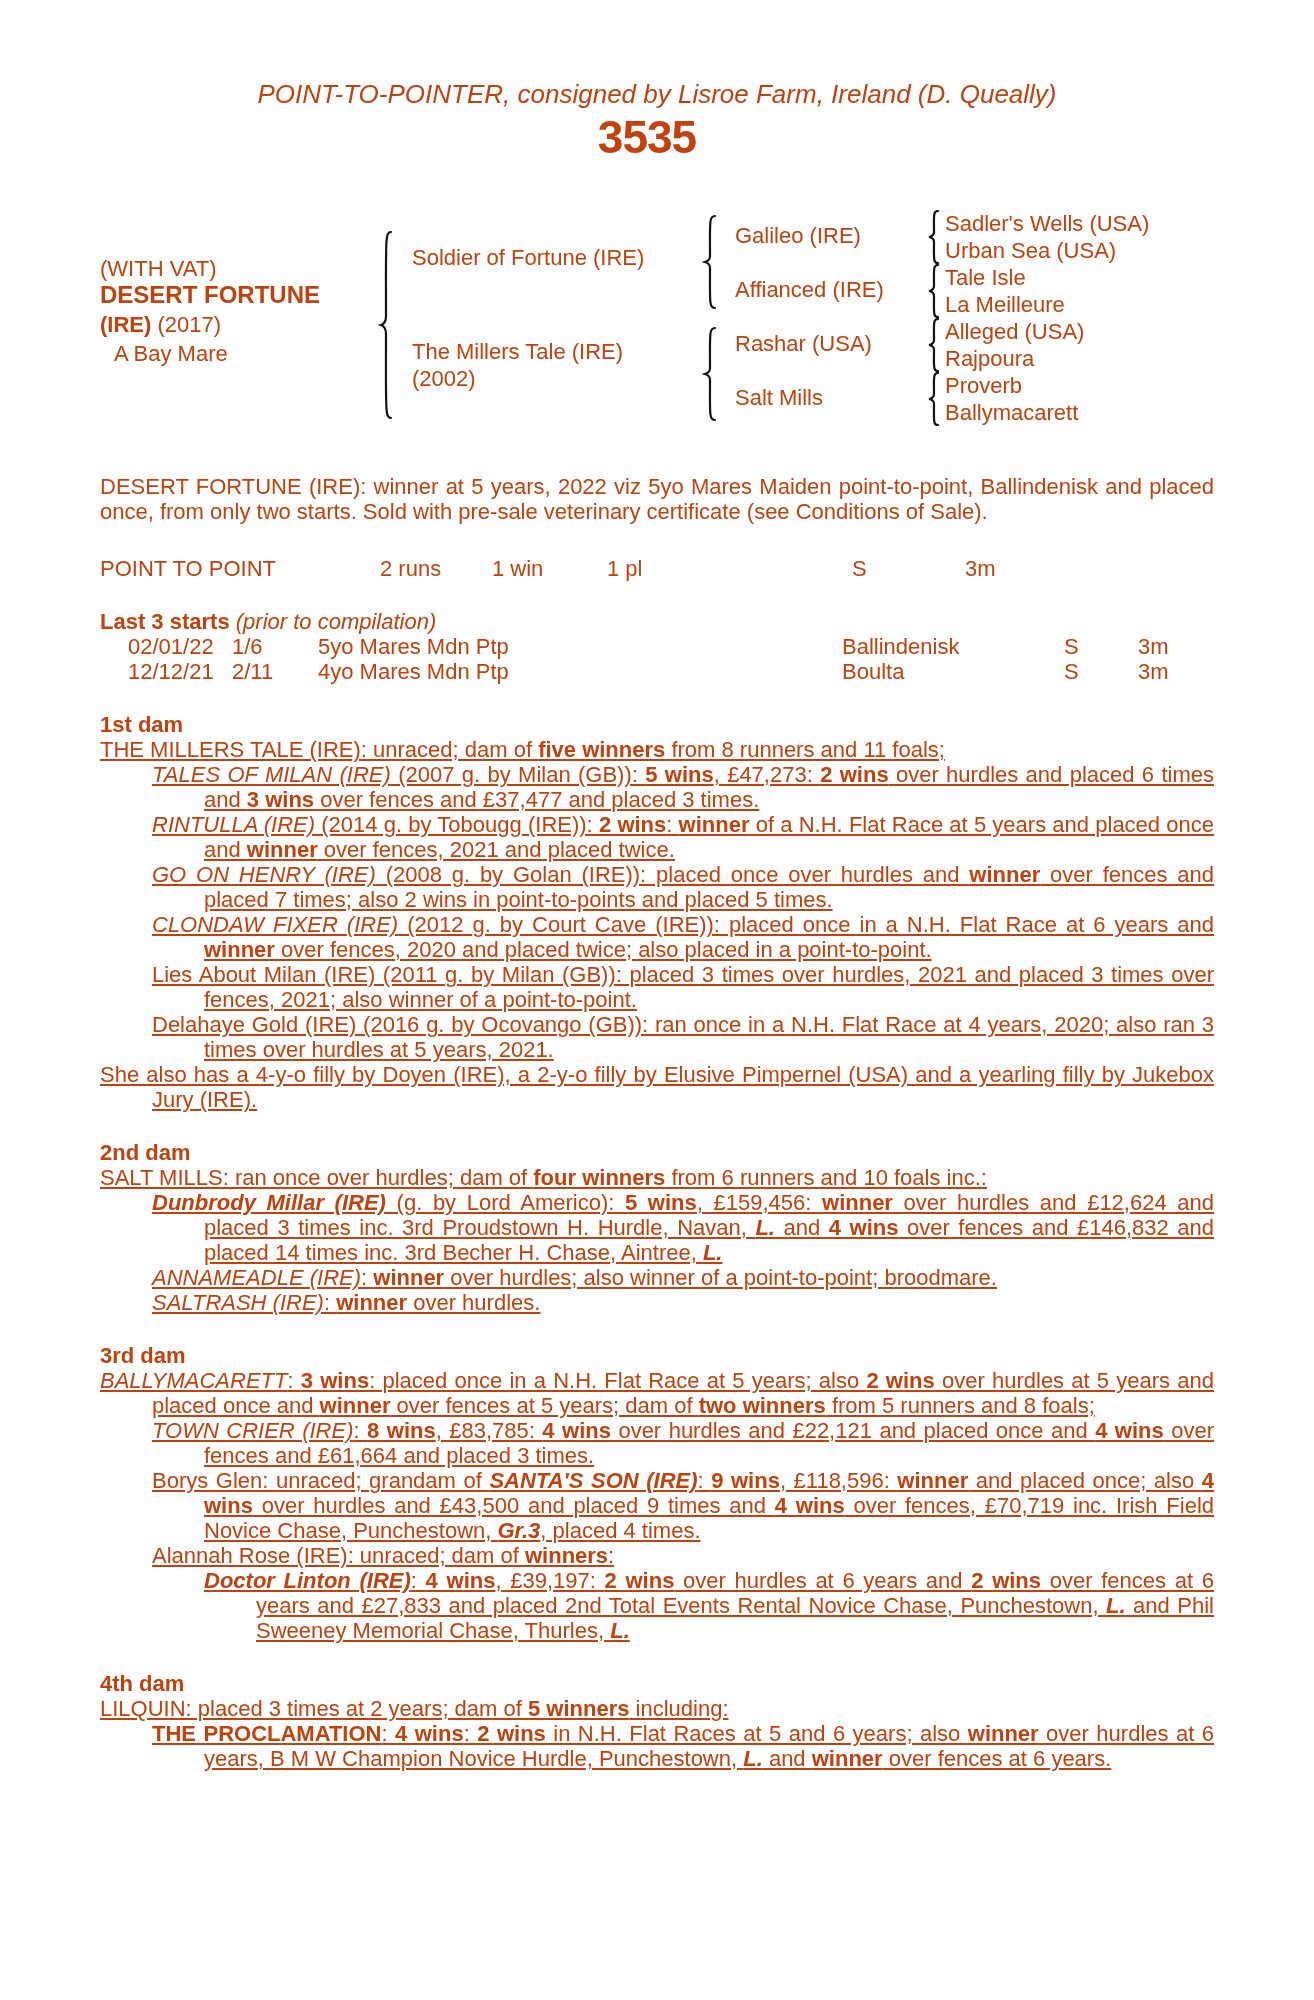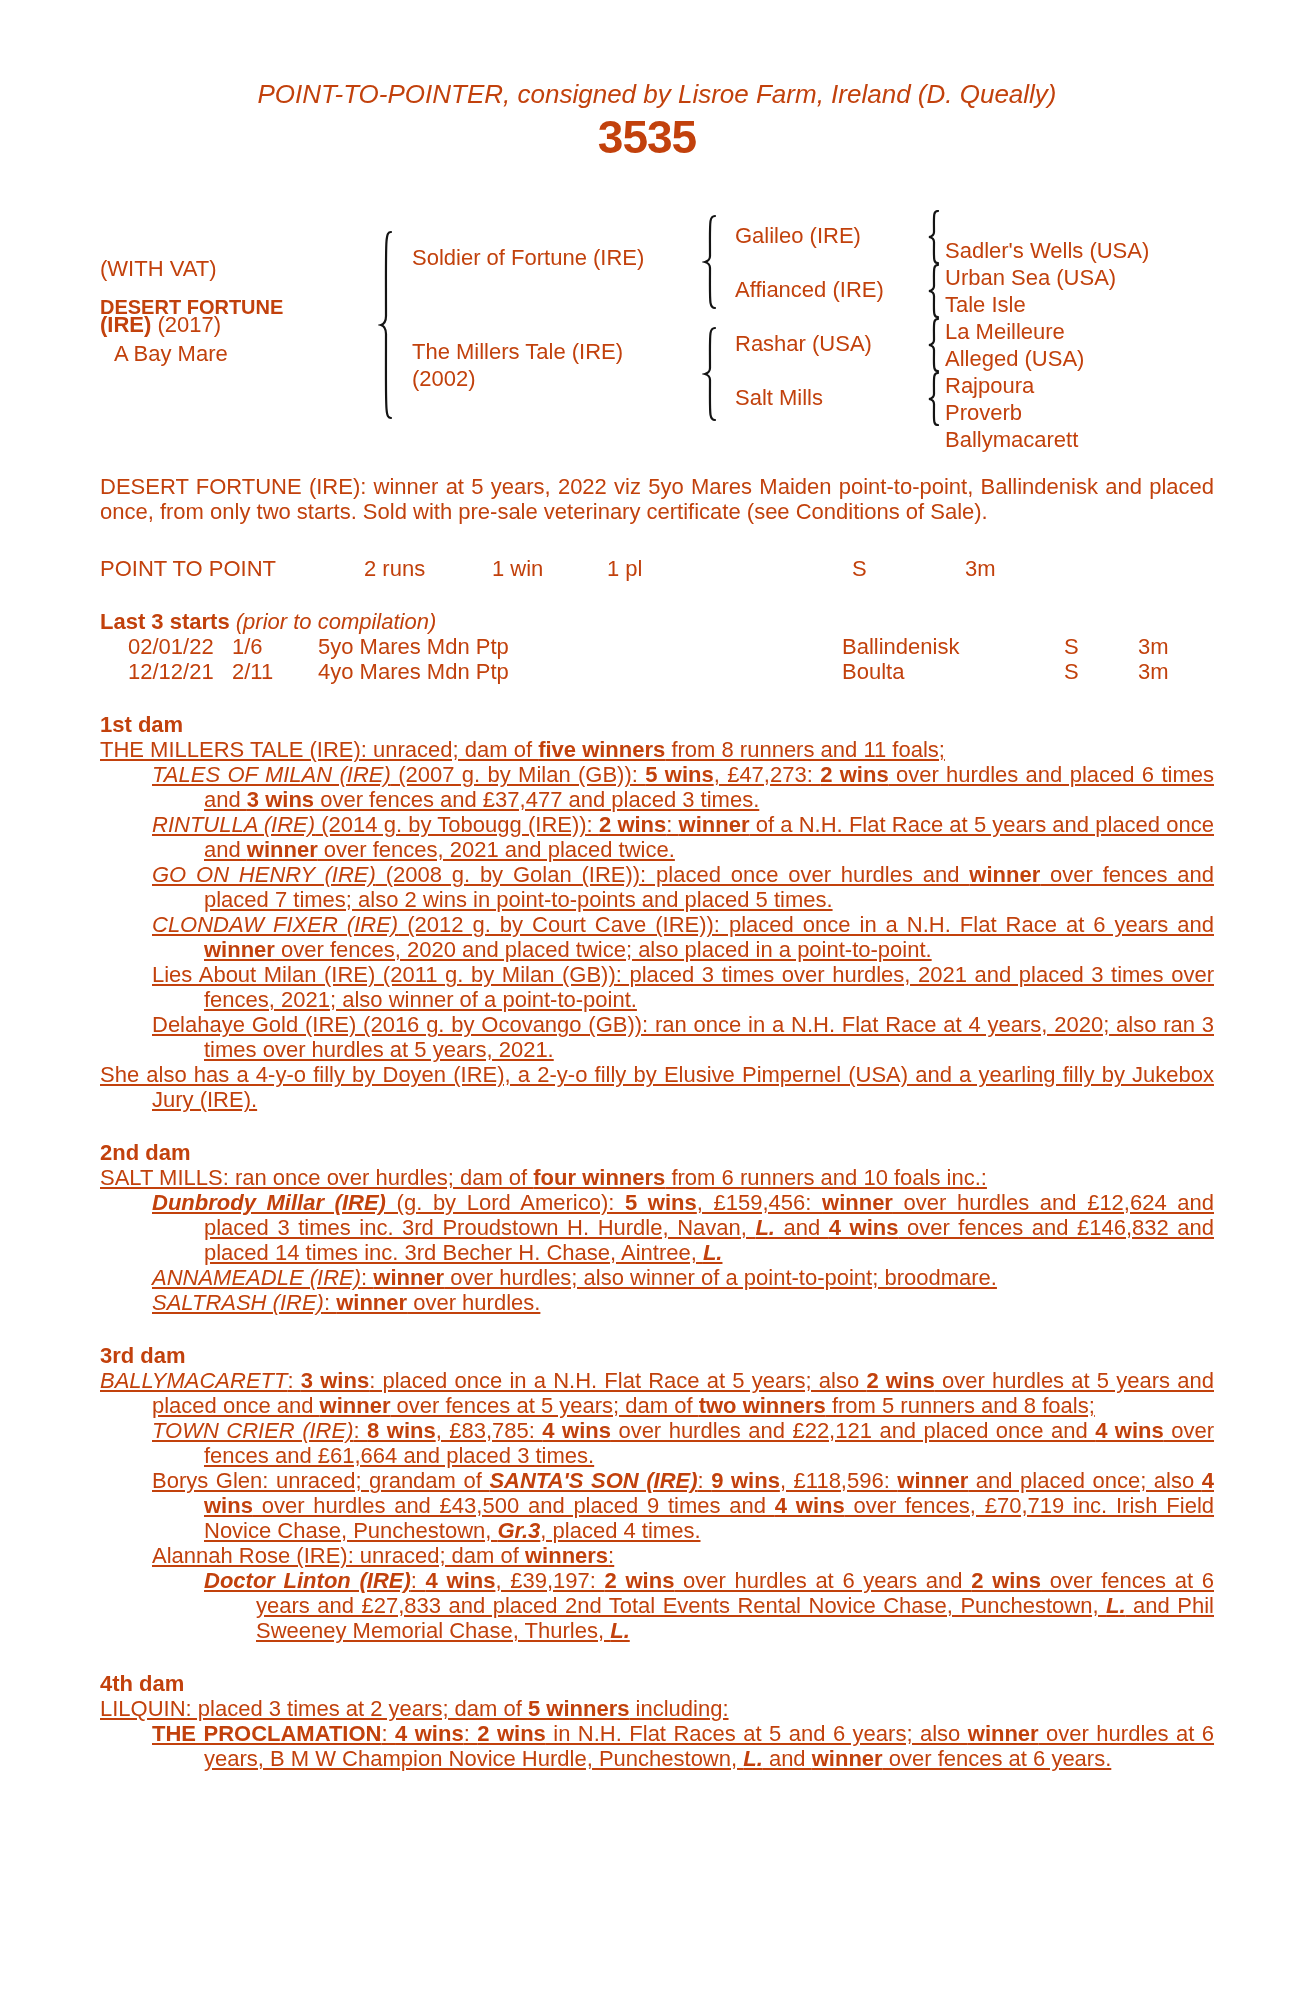--- a/index.html
+++ b/index.html
@@ -33,31 +33,31 @@
   .lot{
     font-weight:bold;
     font-size:46px;
     line-height:50px;
     letter-spacing:-1px;
   }
   .lot.right{padding-right:20px;}
   
   .pedigree{position:relative;height:240px;margin-top:46px;}
   .ped-line{position:absolute;white-space:nowrap;line-height:26px;}
-  .subject-name{font-weight:bold;font-size:20px;margin-top:12px;}
+  .subject-name{font-weight:bold;font-size:24px;}
   .brace{position:absolute;}
   .brace path{stroke:#141414;stroke-width:2.2;fill:none;stroke-linecap:round;}
-  .gen-wrap{position:absolute;margin-top:27px;}
+  .gen-wrap{position:absolute;}
   .gg-line{height:27px;line-height:27px;white-space:nowrap;}
   .gp-line{position:absolute;white-space:nowrap;line-height:26px;}
   
   .desc{margin:26px 0 0 0;text-align:justify;}
   .record-row{position:relative;height:25px;margin-top:32px;}
   .record-row span{position:absolute;white-space:nowrap;}
-  .rec-c1{left:0;}   .rec-c2{left:264px;} .rec-c3{left:392px;}
+  .rec-c1{left:0;}   .rec-c2{left:280px;} .rec-c3{left:392px;}
   .rec-c4{left:507px;} .rec-c5{left:752px;} .rec-c6{left:865px;}
   .last3{margin-top:28px;}
   .last3-head{height:25px;}
   .start-row{position:relative;height:25px;margin-left:28px;}
   .start-row span{position:absolute;white-space:nowrap;}
   .st-c1{left:0;}    .st-c2{left:104px;} .st-c3{left:190px;}
   .st-c4{left:714px;} .st-c5{left:936px;} .st-c6{left:1010px;}
   
   .section{margin-top:28px;}
   .dam-heading{font-weight:bold;height:25px;}

